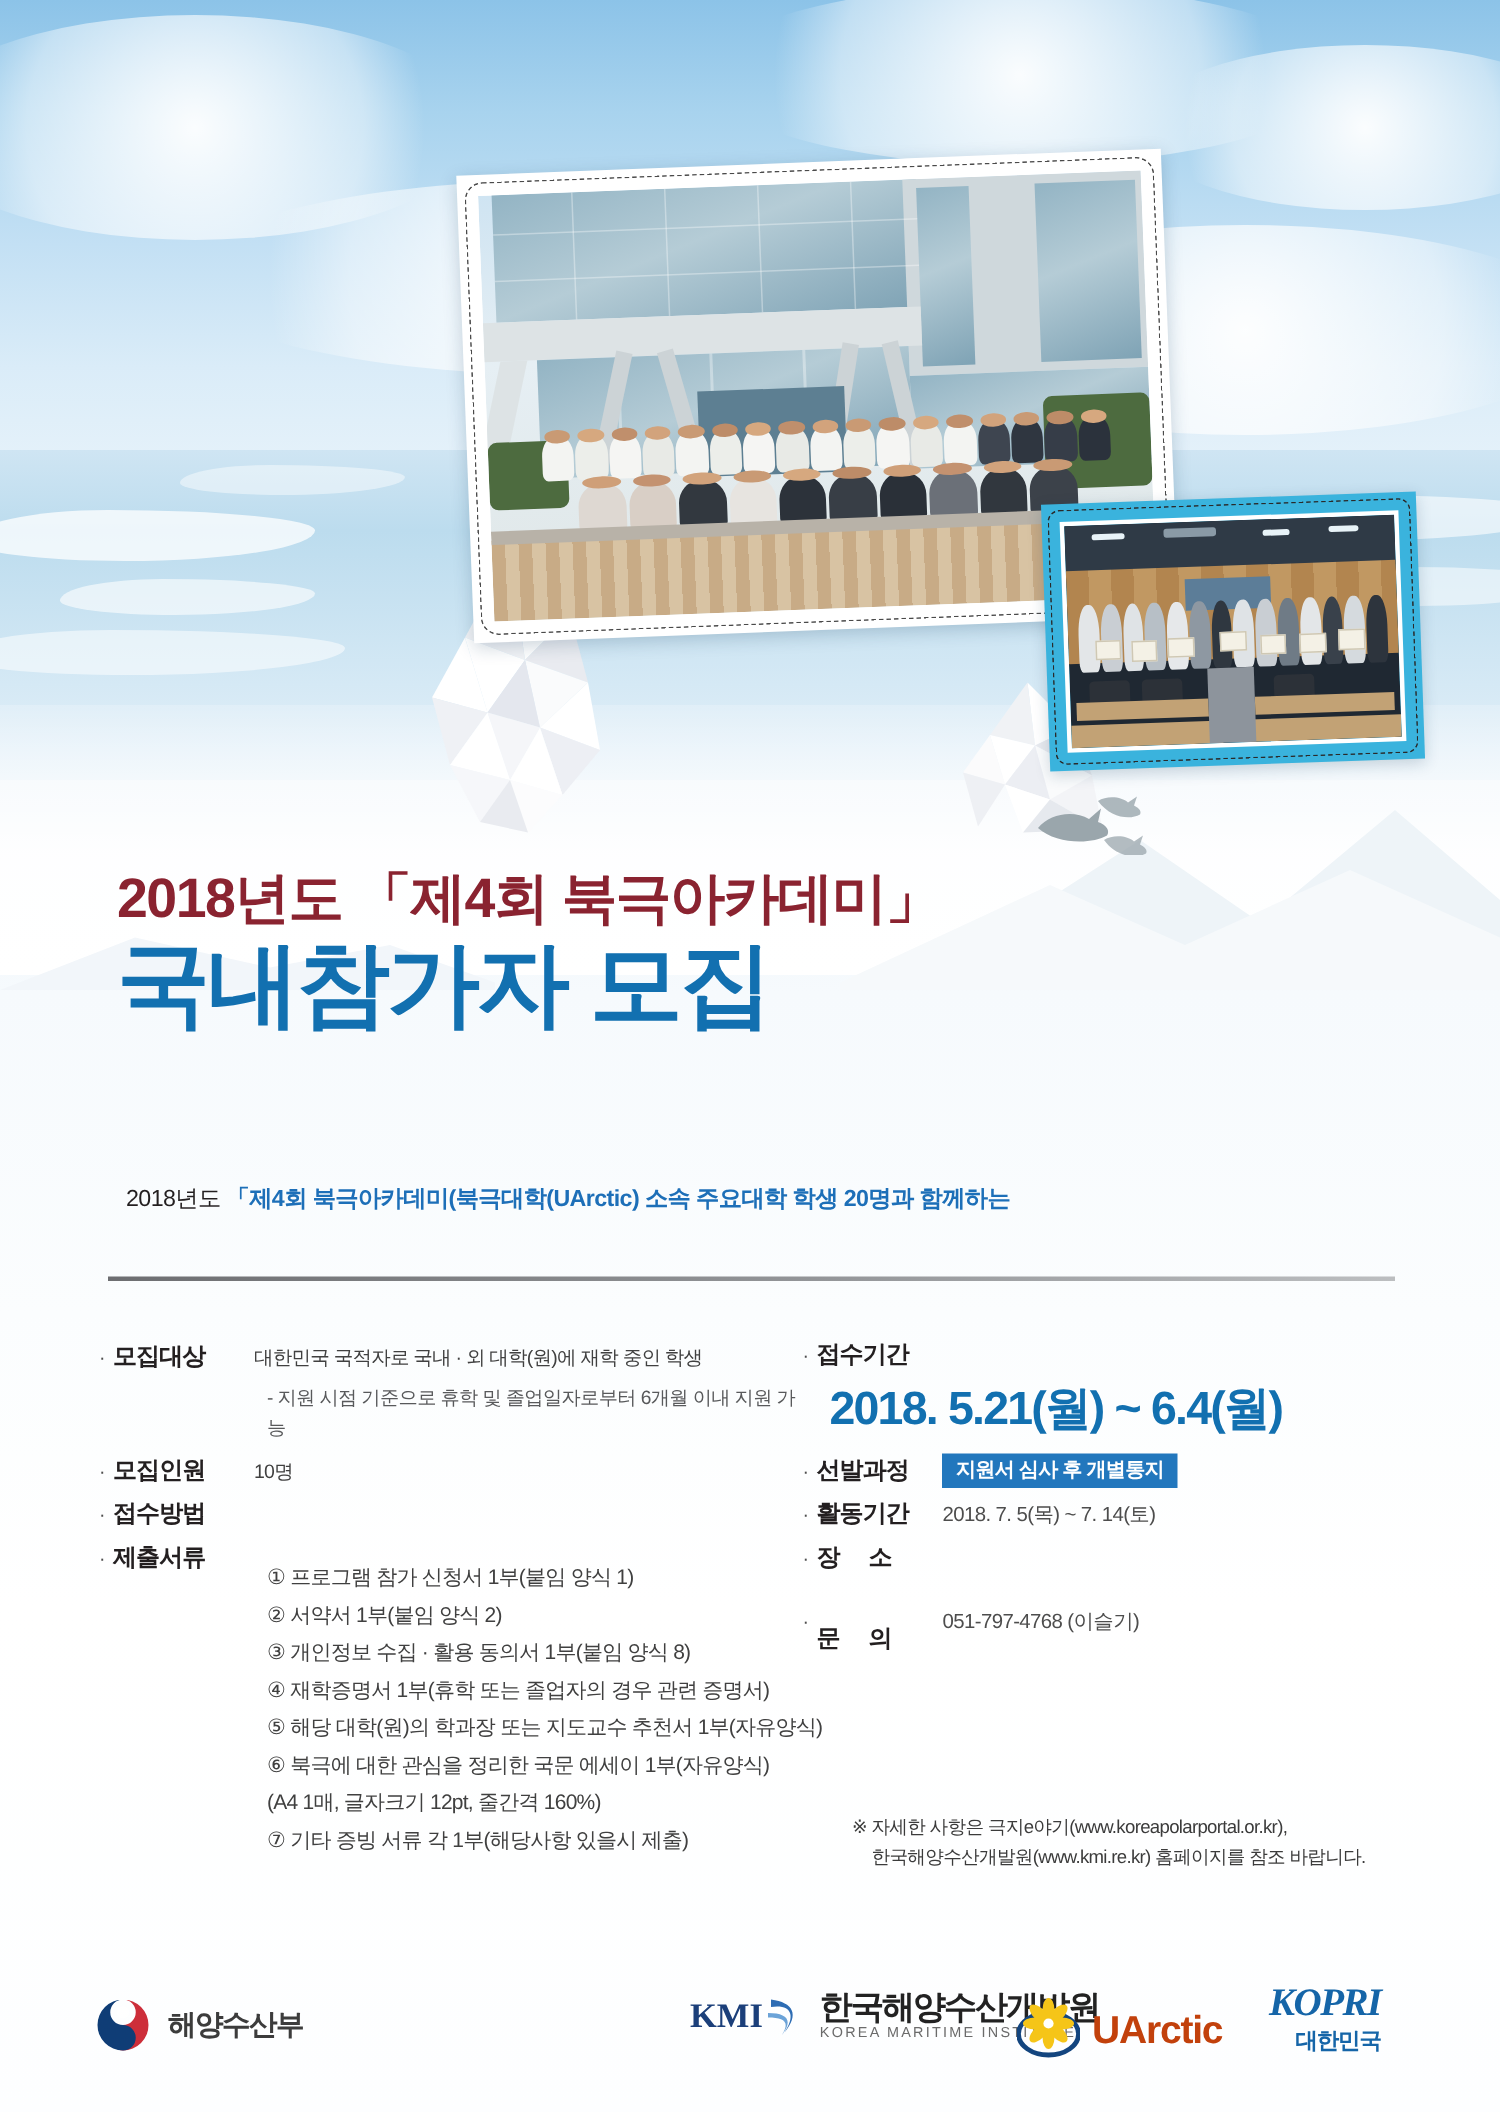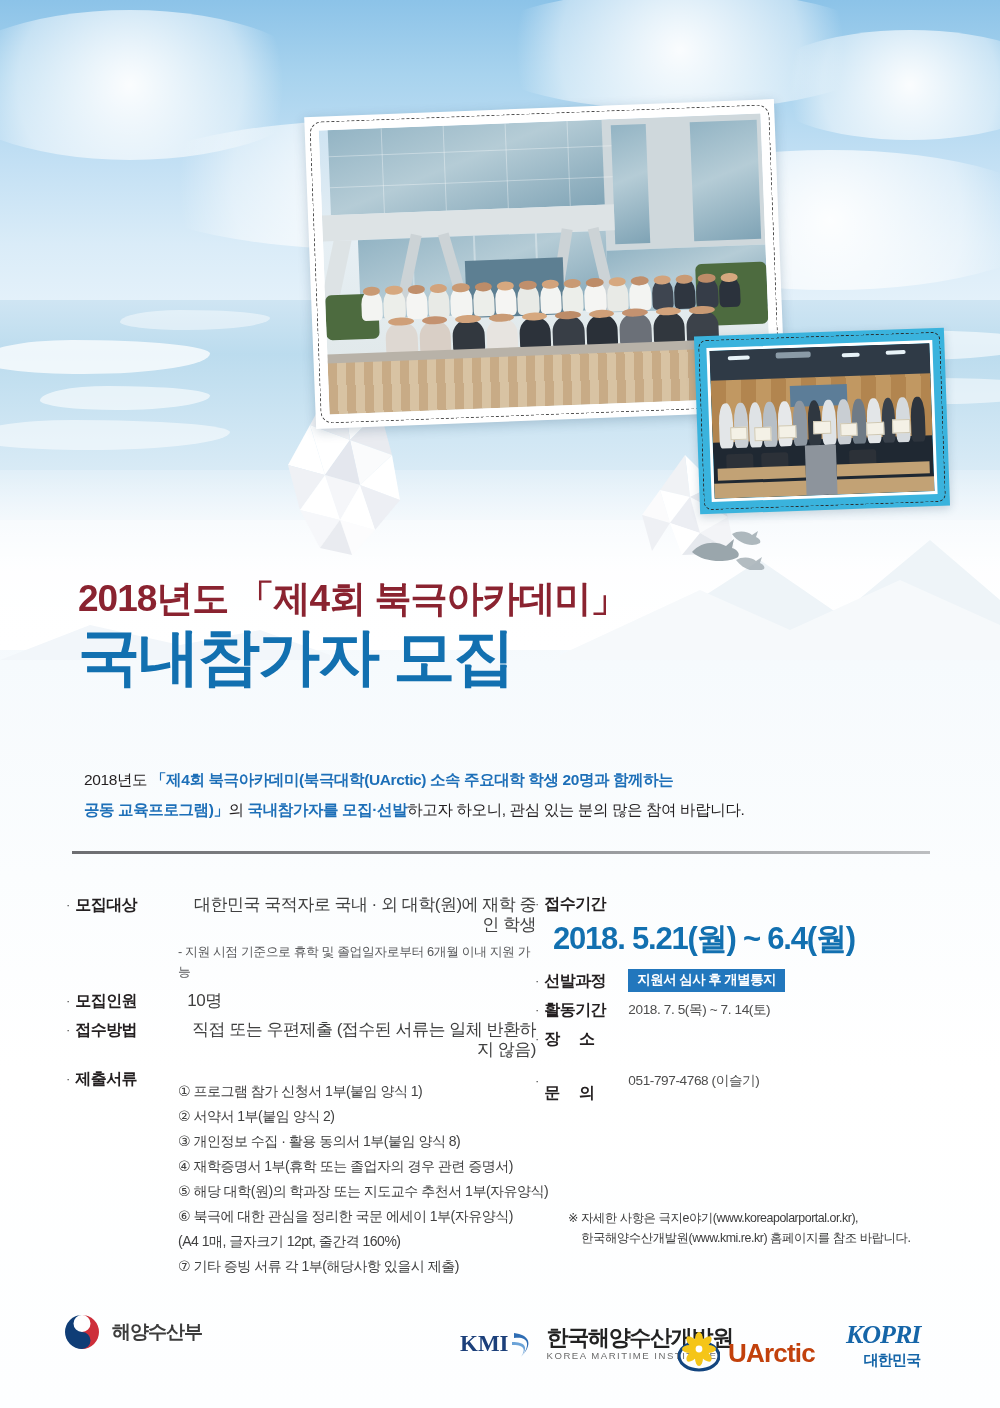--- a/index.html
+++ b/index.html
@@ -111,43 +111,43 @@
   .title-line1 {
     font-size: 37px; font-weight: 700; color:#8a2330; letter-spacing:-1px;
     line-height: 1.15;
   }
   .title-line2 {
     font-size: 62px; font-weight: 700; color:#1270b0; letter-spacing:-2px;
     line-height: 1.1; margin-top:2px;
   }
 
   .subtitle { position:absolute; left:84px; top:765px; width:860px; }
-  .sub-line { font-size:15.5px; line-height:1.95; color:#231f20; letter-spacing:-0.4px; white-space:nowrap; }
+  .sub-line { font-size:15.5px; line-height:1.95; color:#231f20; letter-spacing:-0.4px; white-space:nowrap;margin-top:20px; }
   .sub-blue { color:#1d6fb8; font-weight:700; }
   .sub-black { color:#231f20; font-weight:400; }
 
   .divider {
     position:absolute; left:72px; top:851px; width:858px; height:3px;
     background: linear-gradient(90deg,#6d6e71 0%, #939598 55%, #bcbec0 100%);
   }
 
   
   .col-left { position:absolute; left:66px; top:895px; width:470px; }
   .col-right { position:absolute; left:535px; top:893px; width:420px; }
 
   .row { display:flex; align-items:flex-start; margin-bottom:9px; }
   .bullet { color:#4d4d4d; font-size:13px; line-height:20px; margin-right:5px; }
   .lbl {
     font-weight:700; color:#231f20; font-size:16px; letter-spacing:-0.6px;
     white-space:nowrap; line-height:20px;
   }
   .lbl-w { width:86px; }
   .val {
-    font-size:17px; color:#404040; letter-spacing:-0.5px; line-height:20px;
-    margin-left:26px;
+    font-size:13px; color:#404040; letter-spacing:-0.5px; line-height:20px;
+    margin-left:8px;
     text-align:right;
   }
   .sub-note {
     font-size:12.8px; color:#58595b; letter-spacing:-0.4px;
     margin-left:112px; margin-top:-2px; margin-bottom:9px; line-height:20px;
   }
   .doc-list { margin-left:112px; margin-top:-19px; }
   .doc-item {
     font-size:14px; color:#404040; letter-spacing:-0.5px;
     line-height:25px; white-space:nowrap;
@@ -172,21 +172,21 @@
   }
 
   .footnote { position:absolute; left:568px; top:1208px; width:400px; }
   .fn-line { font-size:12.4px; color:#3b3b3b; letter-spacing:-0.45px; line-height:1.65; white-space:nowrap; }
   .fn-indent { padding-left:13px; }
 
   
   .footer { position:absolute; left:0; top:1312px; width:1000px; height:96px; }
   .logo { position:absolute; display:flex; align-items:center; }
 
-  .mof { left:62px; top:0;justify-content:flex-end; }
+  .mof { left:62px; top:18px;justify-content:flex-end; }
   .mof-text { font-size:19px; font-weight:700; color:#3c3c3c; letter-spacing:-1px; margin-left:10px; }
 
   .kmi { left:460px; top:14px; }
   .kmi-mark { font-size:23px; font-weight:700; color:#1b3f7a; font-family:"Liberation Serif", serif; letter-spacing:0px; }
   .kmi-txt { margin-left:10px; }
   .kmi-ko { font-size:22px; font-weight:700; color:#222; letter-spacing:-1.3px; line-height:1.1; }
   .kmi-en { font-size:9.6px; color:#6b6b6b; letter-spacing:1.5px; line-height:1.3; }
 
   .uarctic { left:678px; top:20px; }
   .ua-txt { font-size:26px; font-weight:700; color:#c2410c; letter-spacing:-0.8px; margin-left:8px; }
@@ -428,23 +428,20 @@
 
   <div class="title-block">
     <div class="title-line1">2018년도 「제4회 북극아카데미」</div>
     <div class="title-line2">국내참가자 모집</div>
   </div>
 
   <div class="subtitle">
     <div class="sub-line">
       <span class="sub-black">2018년도 </span><span class="sub-blue">「제4회 북극아카데미(북극대학(UArctic) 소속 주요대학 학생 20명과 함께하는</span>
     </div>
-    <div class="sub-line">
-      <span class="sub-blue">공동 교육프로그램)」</span><span class="sub-black">의 </span><span class="sub-blue">국내참가자를 모집·선발</span><span class="sub-black">하고자 하오니, 관심 있는 분의 많은 참여 바랍니다.</span>
-    </div>
   </div>
 
   <div class="divider"></div>
 
   <div class="col-left">
 
     <div class="row">
       <span class="bullet">·</span>
       <span class="lbl lbl-w">모집대상</span>
       <span class="val">대한민국 국적자로 국내 · 외 대학(원)에 재학 중인 학생</span>
@@ -453,21 +450,20 @@
 
     <div class="row">
       <span class="bullet">·</span>
       <span class="lbl lbl-w">모집인원</span>
       <span class="val">10명</span>
     </div>
 
     <div class="row">
       <span class="bullet">·</span>
       <span class="lbl lbl-w">접수방법</span>
-      <span class="val">직접 또는 우편제출 (접수된 서류는 일체 반환하지 않음)</span>
     </div>
 
     <div class="row">
       <span class="bullet">·</span>
       <span class="lbl lbl-w">제출서류</span>
     </div>
 
     <div class="doc-list">
       <div class="doc-item">① 프로그램 참가 신청서 1부(붙임 양식 1)</div>
       <div class="doc-item">② 서약서 1부(붙임 양식 2)</div>

